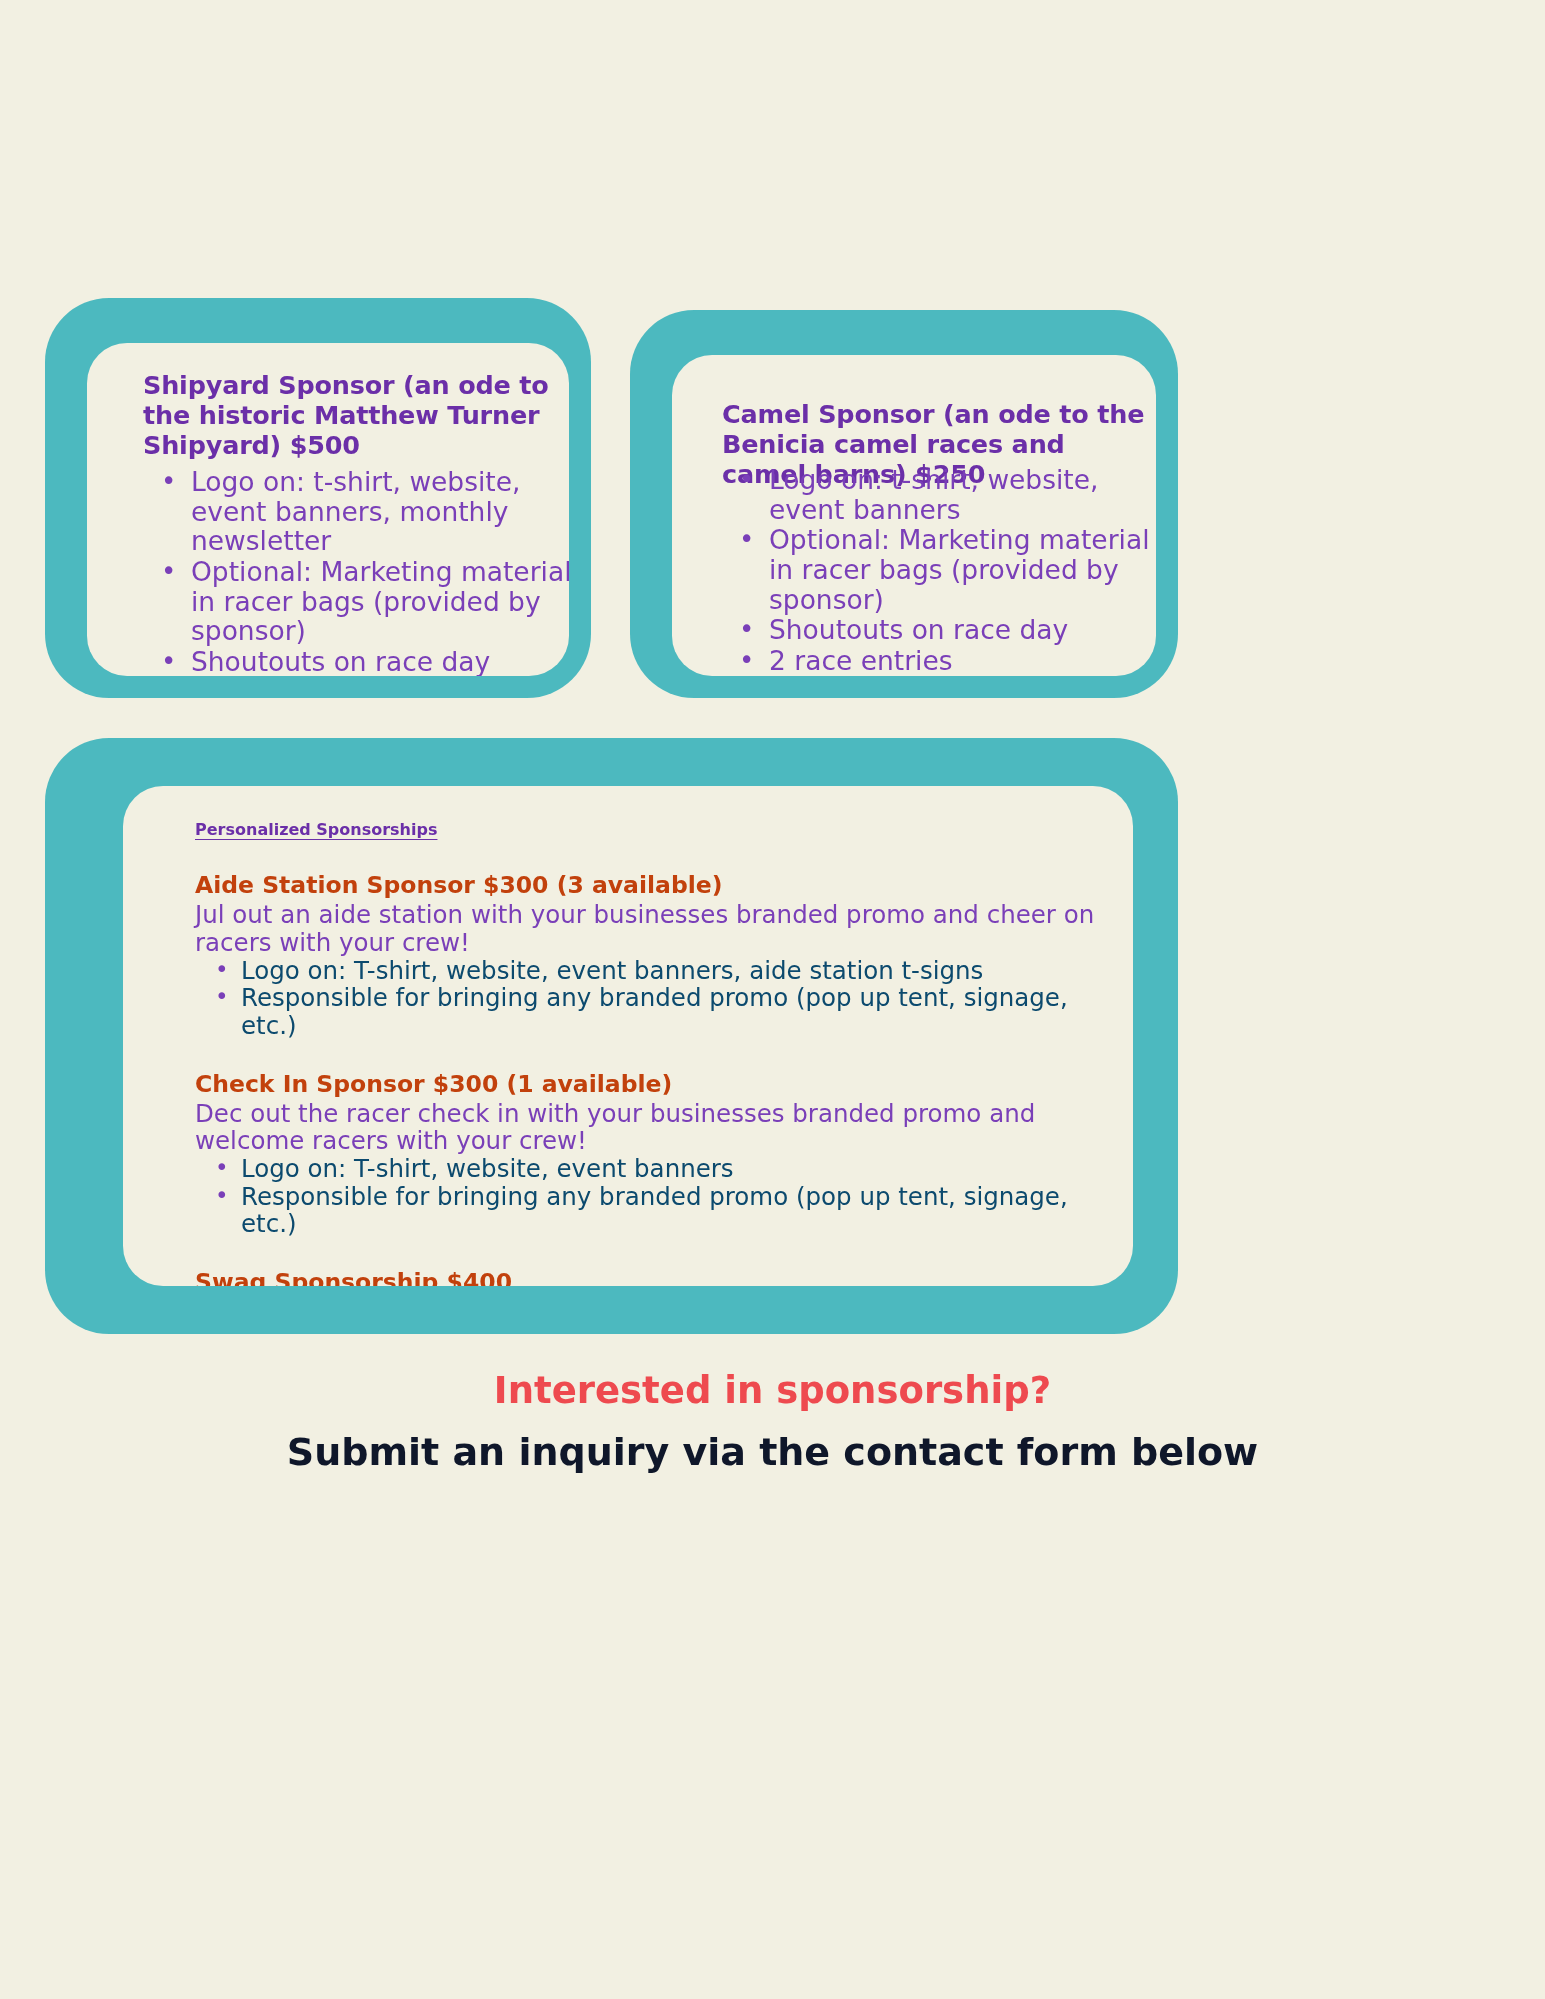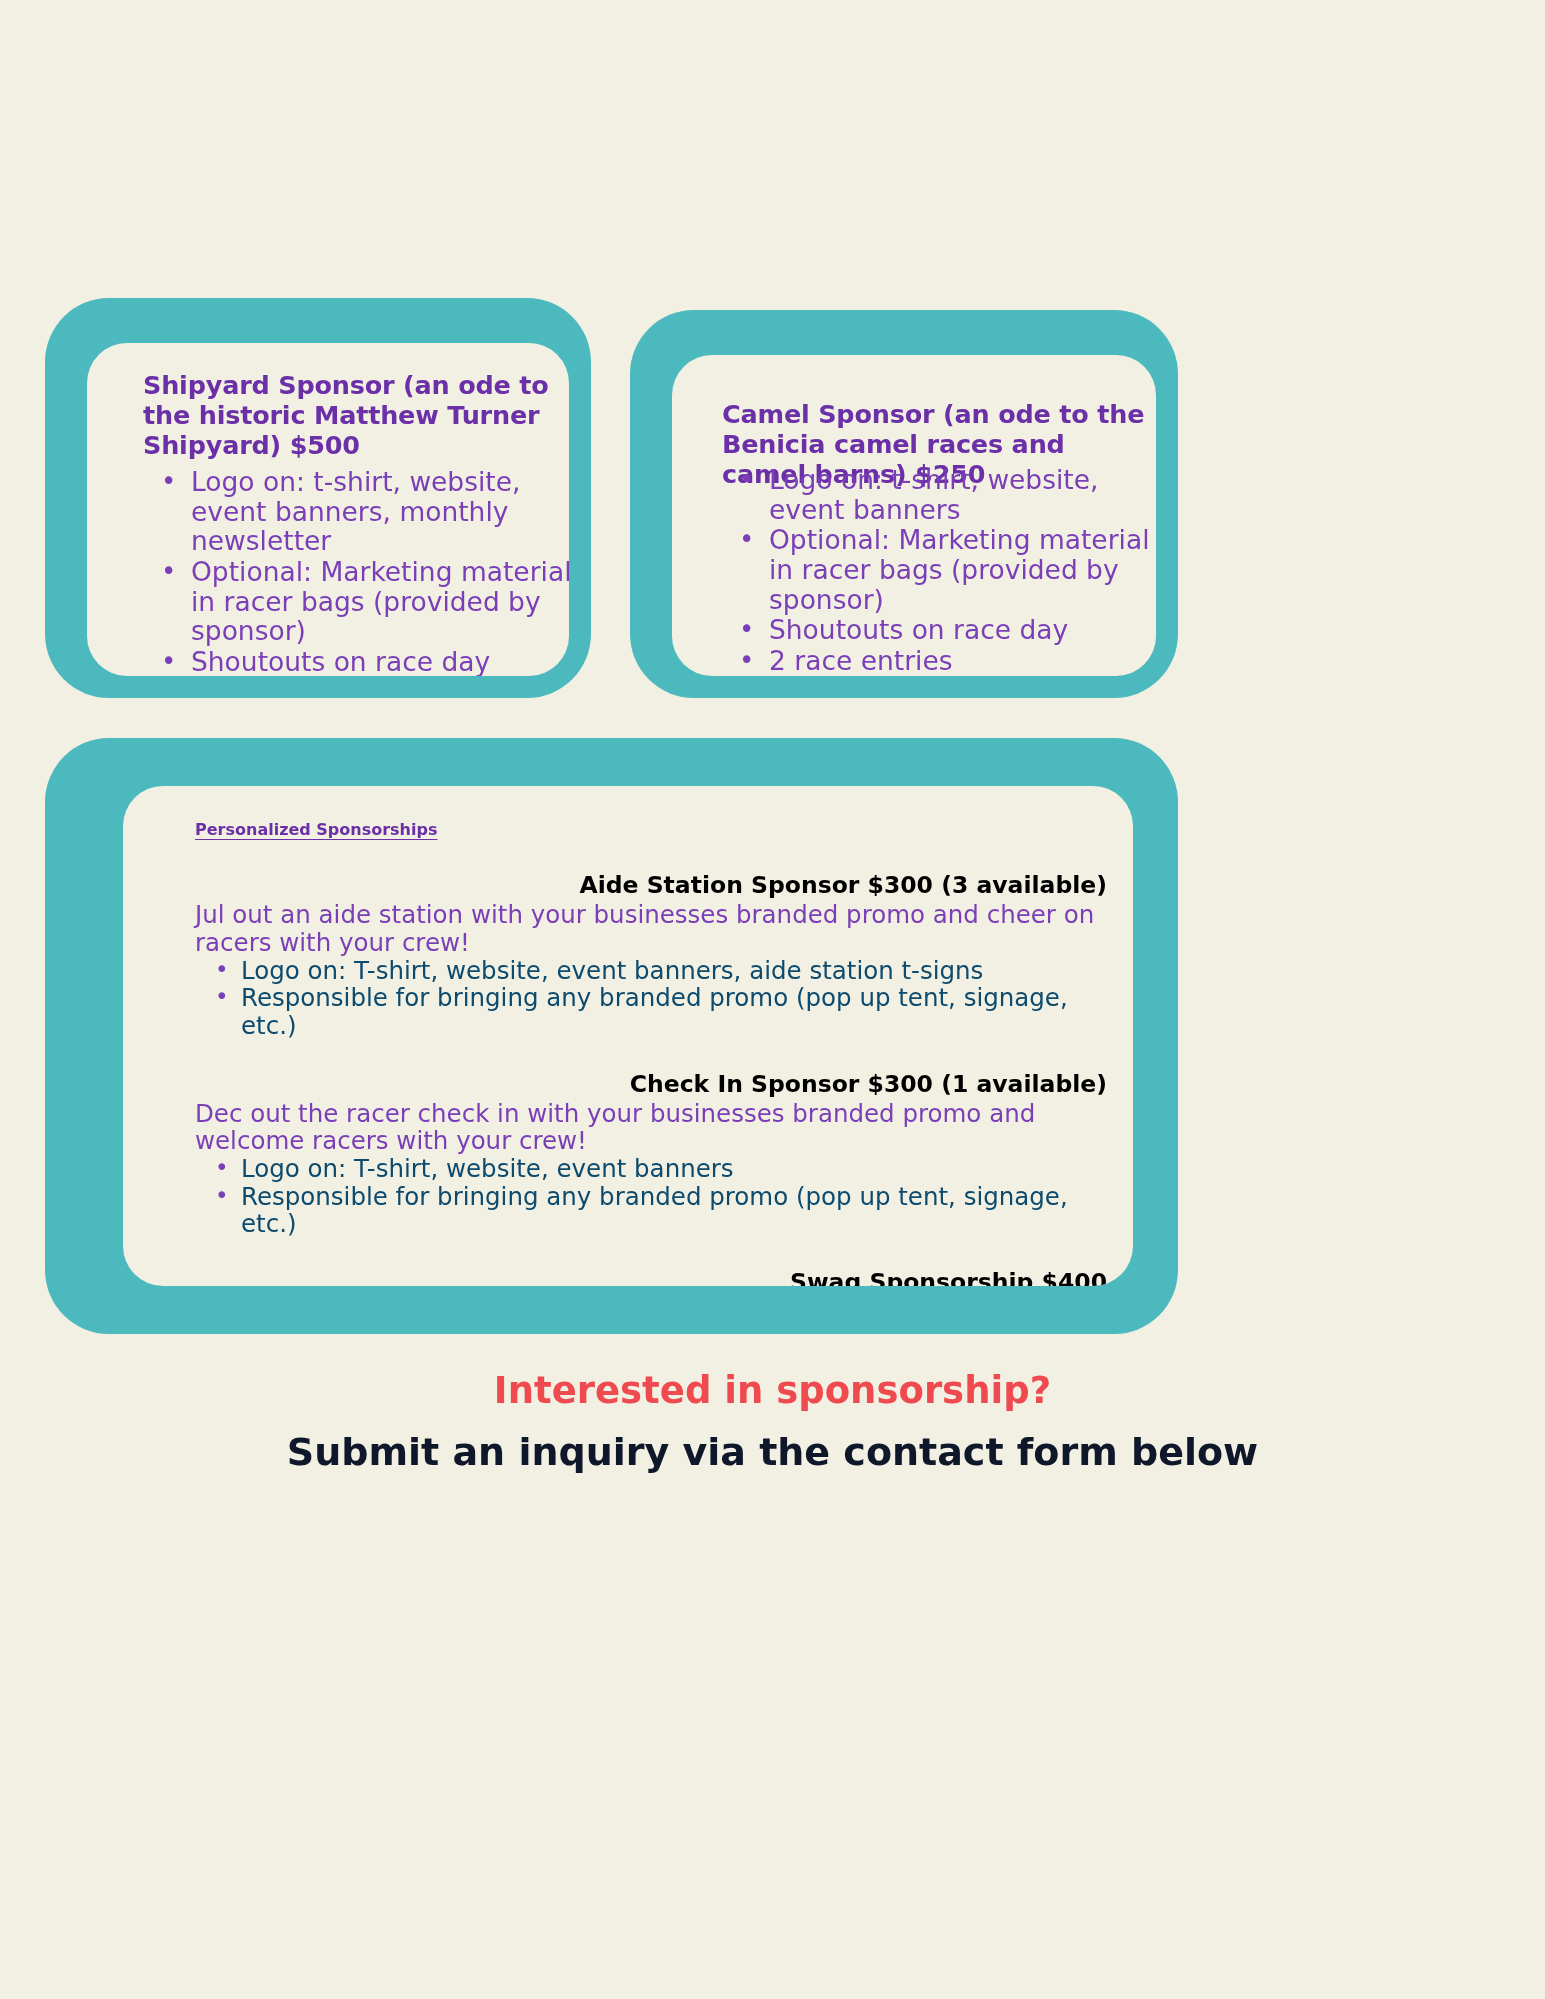--- a/index.html
+++ b/index.html
@@ -153,24 +153,23 @@
   }
   .pz-block {
     margin: 0 0 30px 0;
   }
   .pz-block:last-child {
     margin-bottom: 0;
   }
   .pz-sub {
     font-weight: bold;
     font-size: 23.5px;
-    color: #000000;
+    color: #c2410c;
     margin: 0 0 2px 0;
     line-height: 1.2;
-    text-align: right;
   }
   .pz-desc {
     font-size: 24.5px;
     color: #7a3fb8;
     line-height: 1.13;
     margin: 0;
     max-width: 930px;
   }
   ul.pz-list {
     margin: 0;

